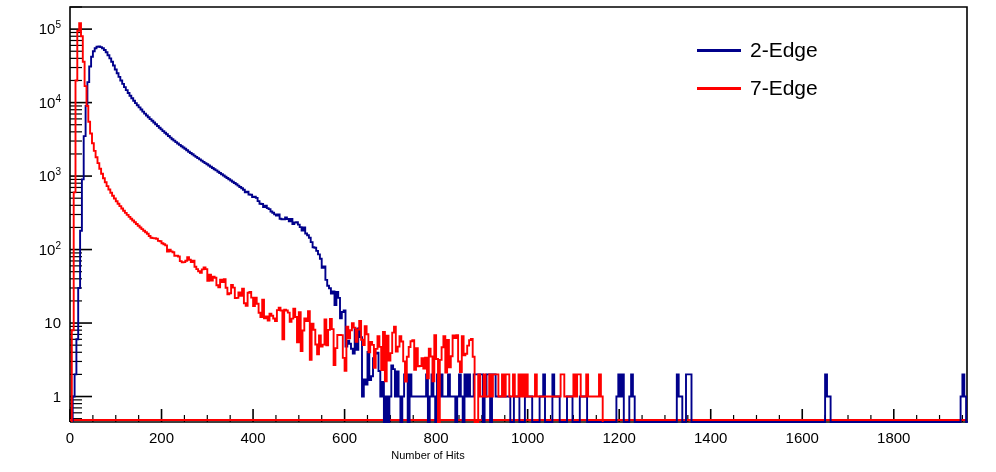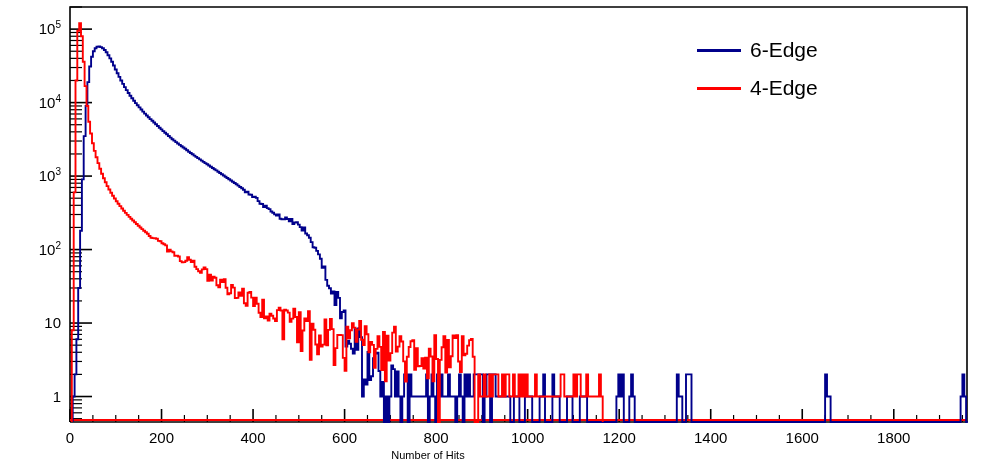--- a/index.html
+++ b/index.html
@@ -142,20 +142,20 @@
         <text x="802.2448979591837" y="443" text-anchor="middle" class="ticklbl">1600</text>
         <text x="893.7755102040817" y="443" text-anchor="middle" class="ticklbl">1800</text>
       </g>
   </svg>
 
   <div id="xtitle" class="axlbl" style="position:absolute;left:0;top:449px;width:856px;text-align:center;">Number of Hits</div>
 
   <div id="legend" style="position:absolute;left:697px;top:34px;width:230px;">
     <div style="display:flex;align-items:center;height:32px;">
       <span style="display:inline-block;width:44px;height:3px;background:#00008b;margin-right:9px;"></span>
-      <span class="leglbl" style="font-size:21px;">6-Edge</span>
+      <span class="leglbl" style="font-size:21px;">2-Edge</span>
     </div>
     <div style="display:flex;align-items:center;height:32px;margin-top:6px;">
       <span style="display:inline-block;width:44px;height:3px;background:#ff0000;margin-right:9px;"></span>
-      <span class="leglbl" style="font-size:21px;">4-Edge</span>
+      <span class="leglbl" style="font-size:21px;">7-Edge</span>
     </div>
   </div>
 </div>
 
 </body></html>

